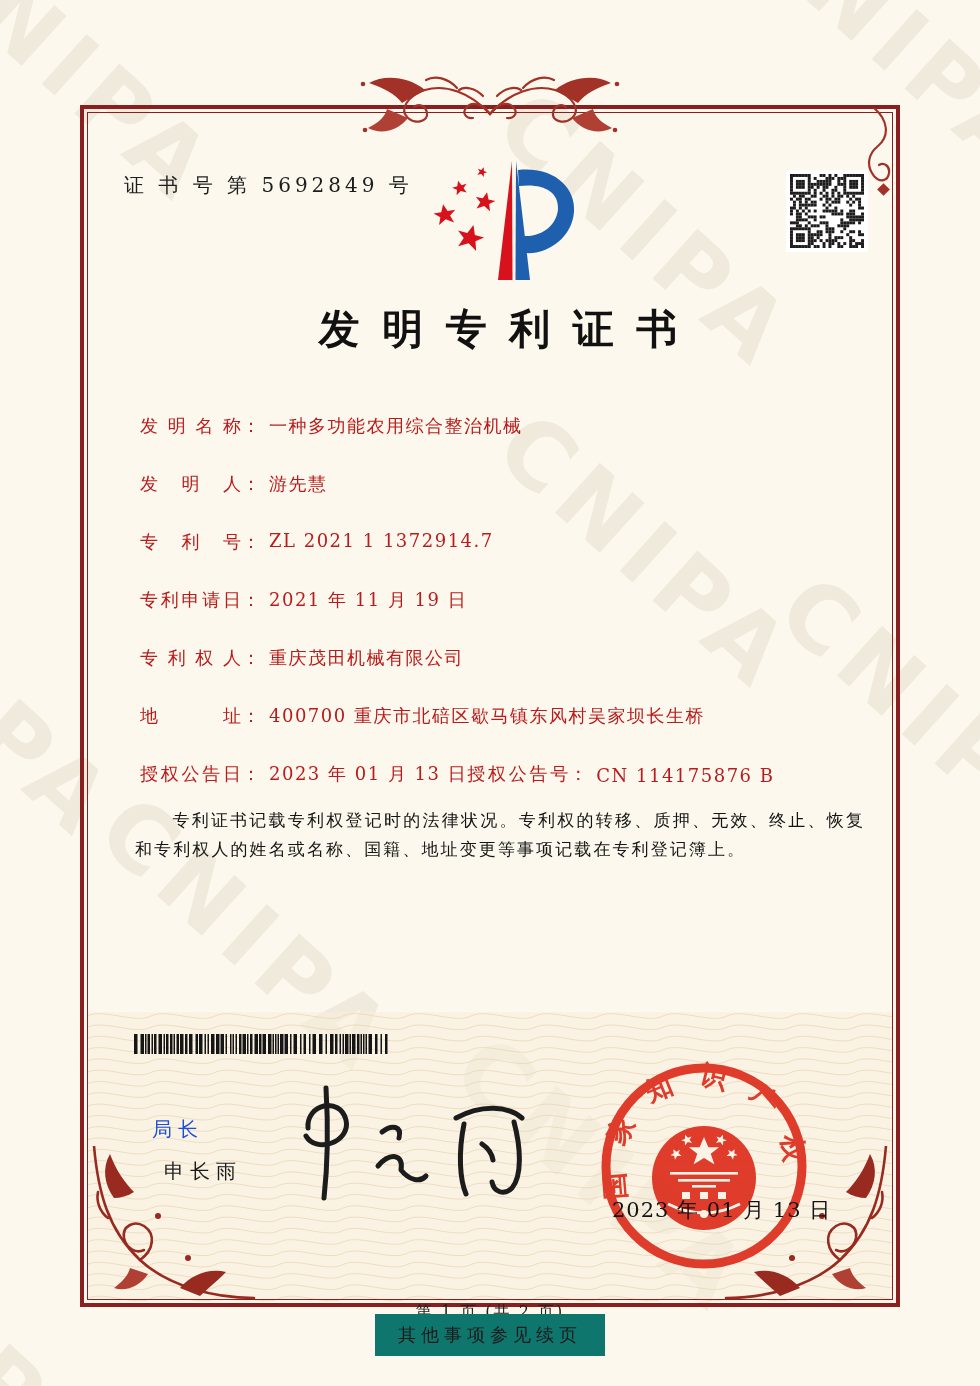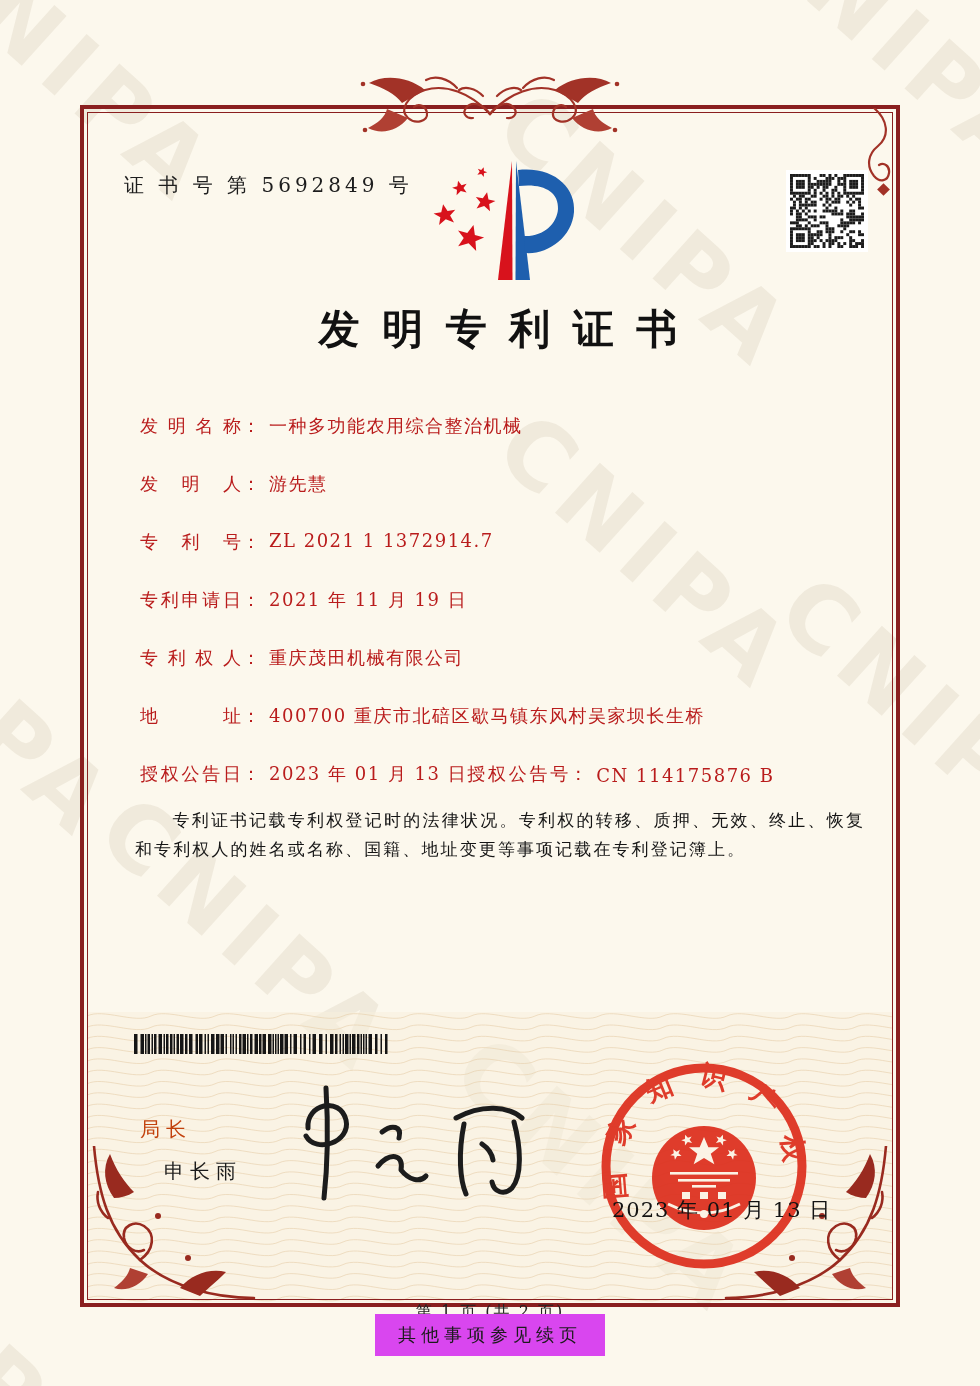--- a/index.html
+++ b/index.html
@@ -31,31 +31,31 @@
   .flabel{display:inline-block;width:102px;text-align:justify;text-align-last:justify;flex:none;}
   .fcolon{flex:none;margin-right:8px;}
   .fvalue{letter-spacing:1.5px;}
   .pair2{display:flex;align-items:flex-end;}
   .paras{position:absolute;left:135px;top:806px;width:730px;z-index:2;}
   .paras p{
     margin:0;font-size:17px;line-height:29px;letter-spacing:2.1px;
     text-align:justify;text-indent:2.2em;color:#151515;
   }
   .barcode{position:absolute;left:134px;top:1034px;z-index:2;}
-  .sig-title{position:absolute;left:140px;top:1116px;z-index:2;
-    font-family:Liberation Sans, sans-serif;font-size:20px;letter-spacing:6px;color:#c2410c;}
+  .sig-title{position:absolute;left:152px;top:1116px;z-index:2;
+    font-family:Liberation Sans, sans-serif;font-size:20px;letter-spacing:6px;color:#1d4ed8;}
   .sig-name{position:absolute;left:140px;top:1158px;z-index:2;
     font-family:"DejaVu Sans", sans-serif;font-size:20px;letter-spacing:6px;color:#1b1b1b;margin-left:24px;}
   .signature{position:absolute;left:278px;top:1082px;z-index:3;}
   .seal{position:absolute;left:596px;top:1058px;z-index:5;opacity:0.93;}
   .seal-date{position:absolute;left:612px;top:1196px;z-index:6;font-size:21px;letter-spacing:1px;color:#121212;}
   .pagenum{position:absolute;left:0;top:1302px;width:100%;text-align:center;z-index:2;
     font-size:16px;letter-spacing:2px;color:#222;}
   .cont{position:absolute;left:50%;top:1314px;transform:translateX(-50%);z-index:2;
-    background:#d946ef;padding:9px 23px;font-size:18px;letter-spacing:5px;color:#1b1b1b;white-space:nowrap;}
+    background:#0f766e;padding:9px 23px;font-size:18px;letter-spacing:5px;color:#1b1b1b;white-space:nowrap;}
 </style>
 </head>
 <body>
 
 <div class="page">
 
   <div class="wm" style="left:-30px;top:-95px">CNIPA</div>
   <div class="wm" style="left:800px;top:-120px">CNIPA</div>
   <div class="wm" style="left:548px;top:70px">CNIPA</div>
   <div class="wm" style="left:548px;top:392px">CNIPA</div>

